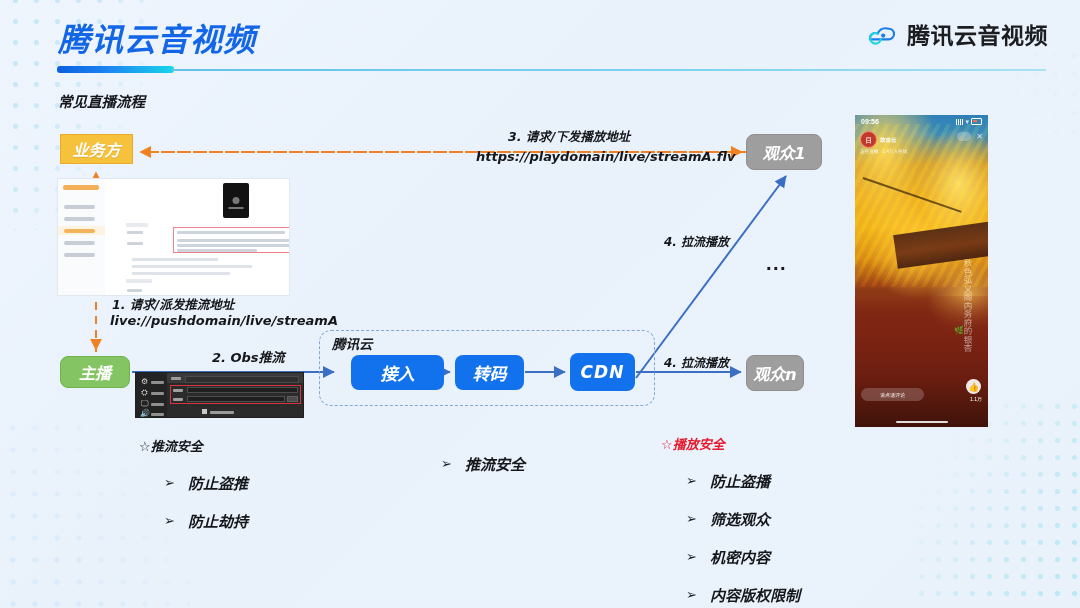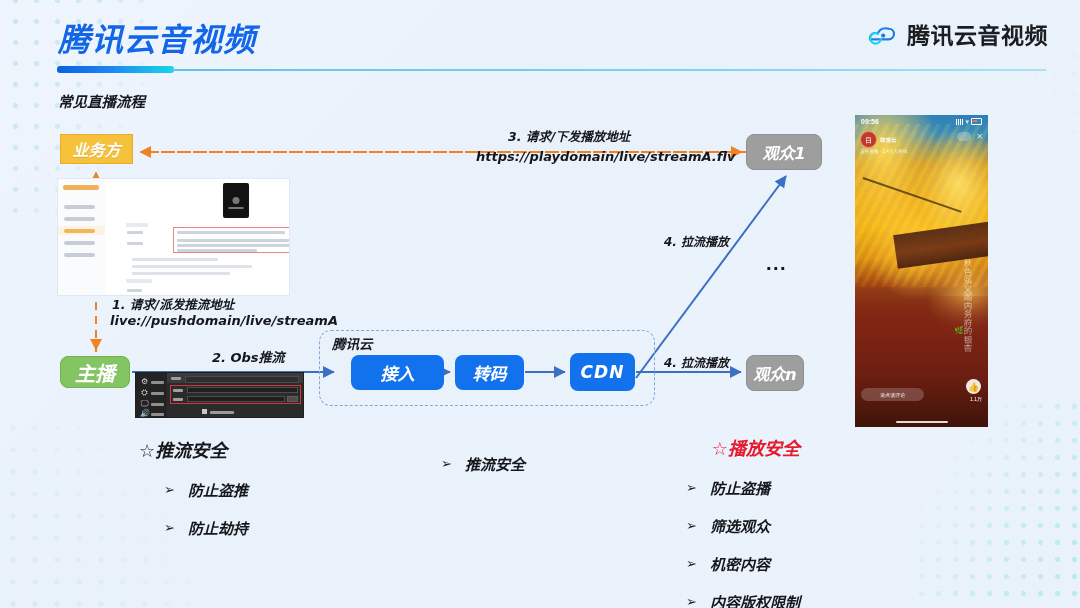--- a/index.html
+++ b/index.html
@@ -84,21 +84,21 @@
     font-family:"DejaVu Sans","Liberation Sans",sans-serif;
     box-sizing:border-box;
   }
   .node-biz{
     left:60px;top:134px;width:73px;height:30px;border-radius:0;
     background:#f7c23b;border:1.6px solid #eea92b;font-size:16px;
     text-shadow:0 1px 0 rgba(0,0,0,.12);
   }
   .node-anchor{
     left:60px;top:356px;width:70px;height:32px;border-radius:8px;
-    background:#84c463;border:1.6px solid #6fb34f;font-size:20px;
+    background:#84c463;border:1.6px solid #6fb34f;font-size:16px;
   }
   .node-blue{
     border-radius:8px;background:#1272ed;font-size:17px;color:#fff;
   }
   .node-access{left:351px;top:355px;width:93px;height:35px;}
   .node-trans{left:455px;top:355px;width:69px;height:35px;}
   .node-cdn{left:570px;top:353px;width:65px;height:38px;font-size:17px;letter-spacing:1px;}
   .node-gray{
     border-radius:8px;background:#9e9e9e;font-size:16px;color:#fff;
     border:1px solid #8f8f8f;
@@ -130,24 +130,24 @@
   .lbl-4a{left:664px;top:234px;font-size:12px;}
   .lbl-4b{left:664px;top:355px;font-size:12px;}
   .ellipsis{
     position:absolute;left:766px;top:252px;font-size:20px;font-weight:900;color:#15171b;
     letter-spacing:1.5px;
   }
 
   
   .sec{position:absolute;}
   .sec-head{
-    font-size:18px;font-weight:700;font-style:italic;color:#15171b;
+    font-size:13px;font-weight:700;font-style:italic;color:#15171b;
     font-family:"DejaVu Sans","Liberation Sans",sans-serif;white-space:nowrap;
   }
-  .sec-head.red{color:#e8192c;text-align:right;}
+  .sec-head.red{color:#e8192c;}
   .sec ul{list-style:none;margin:0;padding:0;}
   .sec li{
     display:flex;align-items:center;gap:13px;margin-top:17px;
     font-size:15px;font-weight:700;font-style:italic;color:#15171b;
     font-family:"DejaVu Sans","Liberation Sans",sans-serif;white-space:nowrap;
   }
   .arrowglyph{font-size:13px;font-style:normal;color:#1b1d21;}
   .sec-push{left:139px;top:436px;}
   .sec-push li{margin-left:25px;}
   .sec-content{left:416px;top:436px;}

